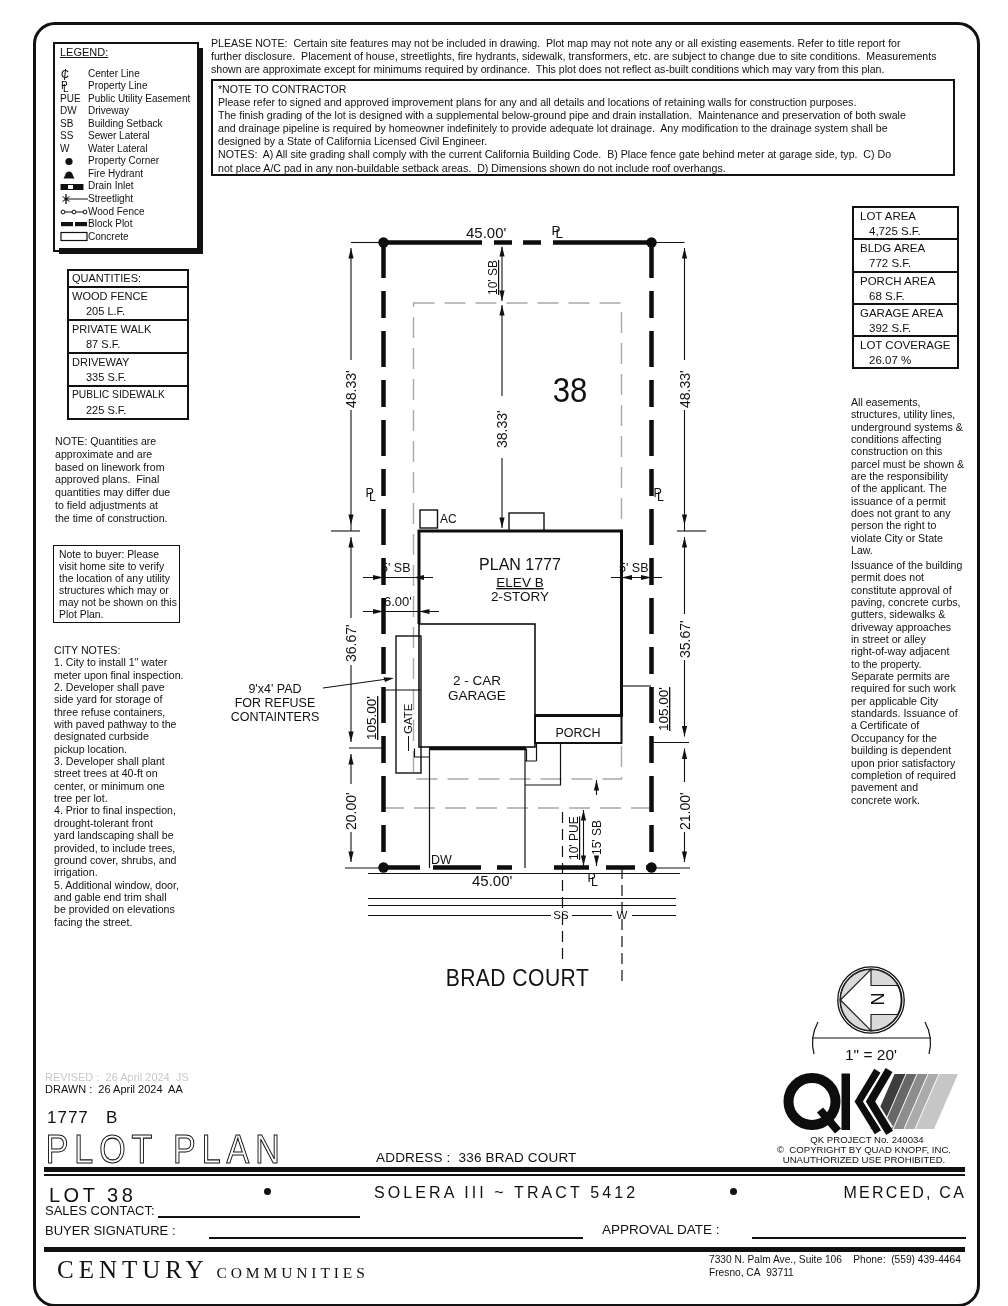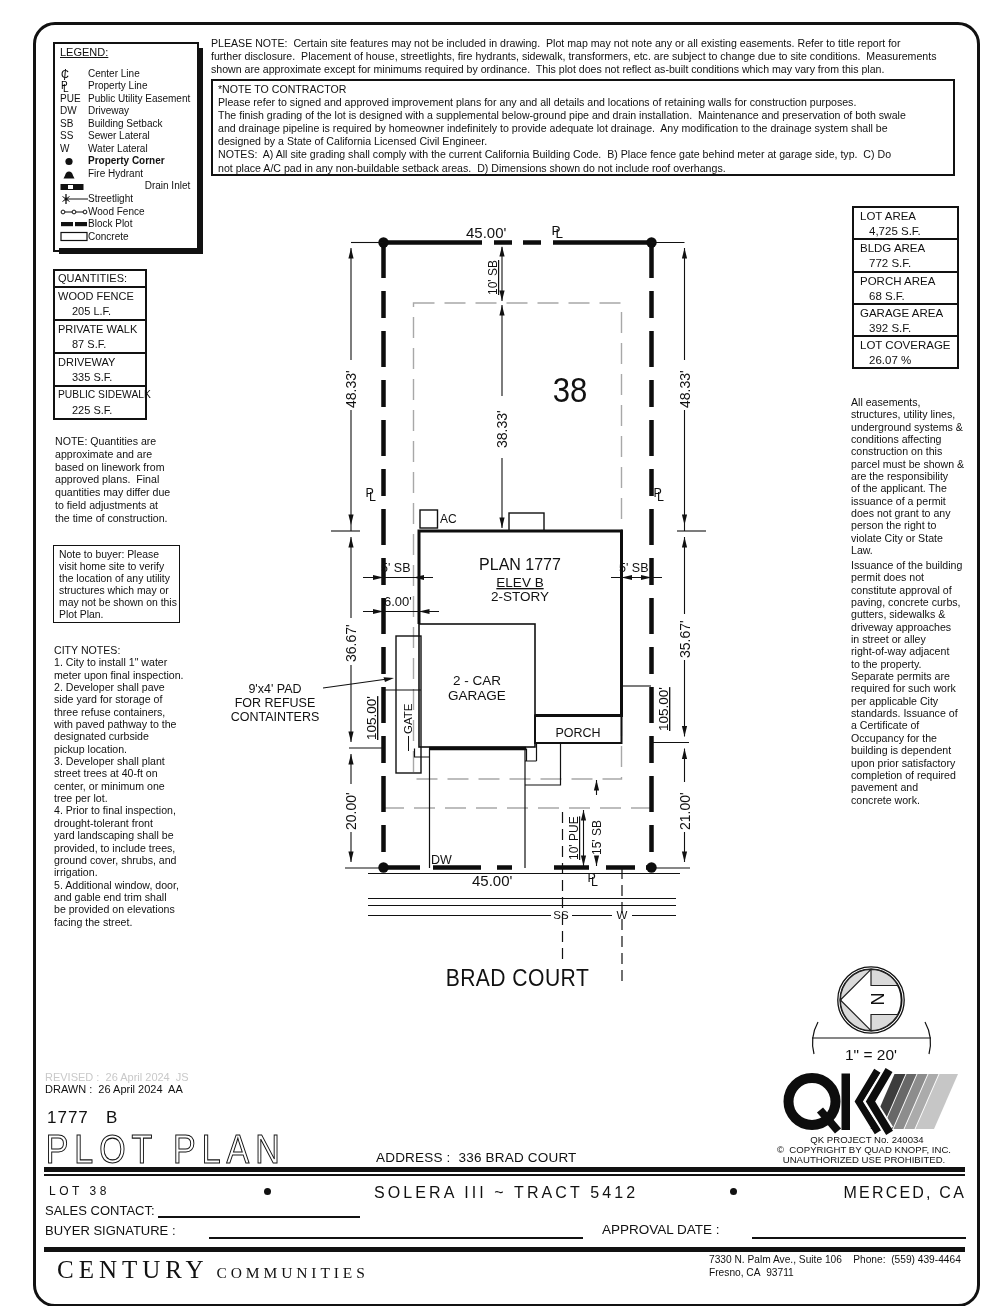--- a/index.html
+++ b/index.html
@@ -67,33 +67,33 @@
           <td style="padding:0;">W</td>
           <td style="padding:0;">Water Lateral</td>
         </tr>
 
   <tr style="height:12.45px;">
           <td style="padding:0;">
             <svg width="22" height="11" viewBox="0 0 22 11" style="display:block;">
               <circle cx="9" cy="5.5" r="3.6" fill="#111"></circle>
             </svg>
           </td>
-          <td style="padding:0;font-weight:bold;">Property Corner</td>
+          <td style="padding:0;">Property Corner</td>
         </tr>
 
   <tr style="height:12.45px;">
           <td style="padding:0;">
             <svg width="22" height="11" viewBox="0 0 22 11" style="display:block;">
               <path d="M3.5 9.5 L5 6.5 Q6 2.5 9 2.5 Q12 2.5 13 6.5 L14.5 9.5 Z" fill="#111"></path>
             </svg>
           </td>
           <td style="padding:0;">Fire Hydrant</td>
         </tr>
 
-  <tr style="height:12.45px;text-align:right;">
+  <tr style="height:12.45px;">
           <td style="padding:0;">
             <svg width="26" height="10" viewBox="0 0 26 10" style="display:block;">
               <rect x="1" y="2.5" width="22" height="5" fill="none" stroke="#111" stroke-width="1"></rect>
               <rect x="1" y="2.5" width="7" height="5" fill="#111"></rect>
               <rect x="13" y="2.5" width="10" height="5" fill="#111"></rect>
             </svg>
           </td>
           <td style="padding:0;">Drain Inlet</td>
         </tr>
 
@@ -165,21 +165,21 @@
 
   <div style="border:2px solid #111;border-top:none;height:29px;padding:1px 0 0 6px;font-size:11.5px;line-height:14.5px;">GARAGE AREA<br><span style="padding-left:9px;">392 S.F.</span></div>
 
   <div style="border:2px solid #111;border-top:none;height:29px;padding:1px 0 0 6px;font-size:11.5px;line-height:14.5px;">LOT COVERAGE<br><span style="padding-left:9px;">26.07 %</span></div>
 </div>
 
 <div class="abs txt" style="left:851px;top:396px;width:124px;font-size:10.6px;line-height:12.35px;white-space:nowrap;">All easements,<br>structures, utility lines,<br>underground systems &amp;<br>conditions affecting<br>construction on this<br>parcel must be shown &amp;<br>are the responsibility<br>of the applicant. The<br>issuance of a permit<br>does not grant to any<br>person the right to<br>violate City or State<br>Law.</div>
 
 <div class="abs txt" style="left:851px;top:559px;width:126px;font-size:10.6px;line-height:12.35px;white-space:nowrap;">Issuance of the building<br>permit does not<br>constitute approval of<br>paving, concrete curbs,<br>gutters, sidewalks &amp;<br>driveway approaches<br>in street or alley<br>right-of-way adjacent<br>to the property.<br>Separate permits are<br>required for such work<br>per applicable City<br>standards. Issuance of<br>a Certificate of<br>Occupancy for the<br>building is dependent<br>upon prior satisfactory<br>completion of required<br>pavement and<br>concrete work.</div>
 
-<div class="abs" style="left:53px;top:269px;width:94px;white-space:nowrap;">
+<div class="abs" style="left:67px;top:269px;width:122px;white-space:nowrap;">
 
   <div style="border:2px solid #111;height:14px;padding:1px 0 0 3px;font-size:11px;">QUANTITIES:</div>
 
   <div style="border:2px solid #111;border-top:none;height:30px;padding:1px 0 0 3px;font-size:11px;line-height:14.5px;">WOOD FENCE<br><span style="padding-left:14px;">205 L.F.</span></div>
 
   <div style="border:2px solid #111;border-top:none;height:30px;padding:1px 0 0 3px;font-size:11px;line-height:14.5px;">PRIVATE WALK<br><span style="padding-left:14px;">87 S.F.</span></div>
 
   <div style="border:2px solid #111;border-top:none;height:30px;padding:1px 0 0 3px;font-size:11px;line-height:14.5px;">DRIVEWAY<br><span style="padding-left:14px;">335 S.F.</span></div>
 
   <div style="border:2px solid #111;border-top:none;height:30px;padding:1px 0 0 3px;font-size:10.3px;line-height:14.5px;">PUBLIC SIDEWALK<br><span style="padding-left:14px;font-size:11px;">225 S.F.</span></div>
@@ -471,21 +471,21 @@
 <svg class="abs" style="left:44px;top:1126px;" width="260" height="46" viewBox="0 0 260 46">
     <text x="2" y="37" font-family="Liberation Sans, sans-serif" font-size="40" letter-spacing="7" fill="none" stroke="#111" stroke-width="1.1" transform="scale(0.85,1)">PLOT PLAN</text>
   </svg>
 
 <div class="abs" style="left:376px;top:1150px;font-size:13.5px;letter-spacing:0.2px;">ADDRESS :&nbsp; 336 BRAD COURT</div>
 
 <div class="abs" style="left:44px;top:1167px;width:921px;height:5px;background:#111;"></div>
 
 <div class="abs" style="left:44px;top:1174px;width:921px;height:1.5px;background:#111;"></div>
 
-<div class="abs" style="left:49px;top:1184px;font-size:12px;letter-spacing:3.5px;">LOT 38</div>
+<div class="abs" style="left:49px;top:1184px;font-size:20px;letter-spacing:3.5px;">LOT 38</div>
 
 <div class="abs" style="left:264px;top:1188px;width:7px;height:7px;border-radius:50%;background:#111;"></div>
 
 <div class="abs" style="left:374px;top:1184px;font-size:16px;letter-spacing:3.1px;">SOLERA III ~ TRACT 5412</div>
 
 <div class="abs" style="left:730px;top:1188px;width:7px;height:7px;border-radius:50%;background:#111;"></div>
 
 <div class="abs" style="right:42px;top:1184px;font-size:16px;letter-spacing:2.2px;margin-left:14px;">MERCED, CA</div>
 
 <div class="abs" style="left:45px;top:1203px;font-size:13px;">SALES CONTACT:</div>

